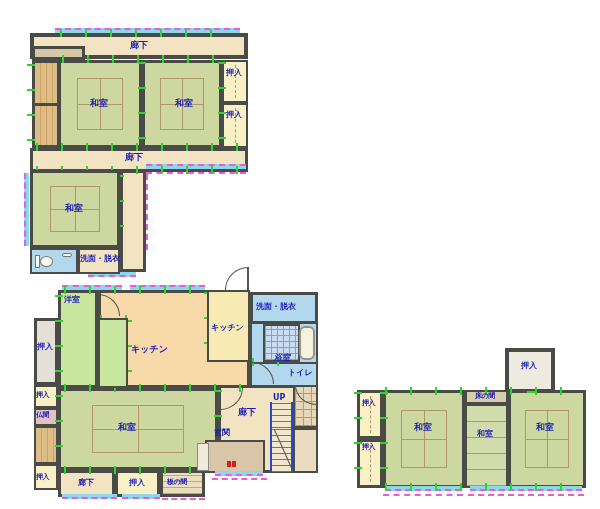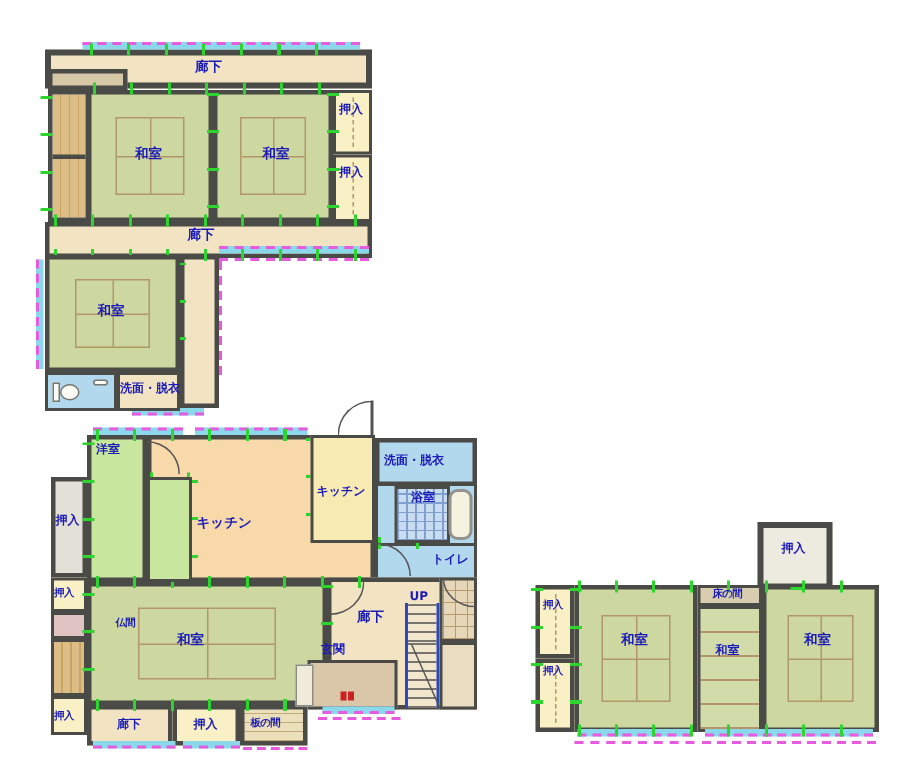--- a/index.html
+++ b/index.html
@@ -159,25 +159,25 @@
   <div class="tkv" style="left:214px;top:390px;height:78px;"></div>
   <div class="tkv" style="left:124px;top:320px;height:66px;"></div>
   <div class="tkv" style="left:204px;top:292px;height:70px;"></div>
   <div class="tkh" style="left:100px;top:315px;width:28px;"></div>
   <div class="tkh" style="left:252px;top:358px;width:45px;"></div>
 
   <span class="lb s8" style="left:64px;top:296px;">洋室</span>
   <span class="lb" style="left:131px;top:345px;">キッチン</span>
   <span class="lb s8" style="left:211px;top:324px;text-align:center;">キッチン</span>
   <span class="lb s8" style="left:256px;top:303px;">洗面・脱衣</span>
-  <span class="lb s8" style="left:274px;top:328px;">浴室</span>
+  <span class="lb s8" style="left:274px;top:354px;font-style:italic;">浴室</span>
   <span class="lb s8" style="left:288px;top:369px;">トイレ</span>
   <span class="lb s8" style="left:37px;top:343px;">押入</span>
   <span class="lb s7" style="left:36px;top:392px;">押入</span>
-  <span class="lb s7" style="left:36px;top:412px;padding-left:41px;">仏間</span>
+  <span class="lb s7" style="left:36px;top:412px;">仏間</span>
   <span class="lb s7" style="left:36px;top:474px;">押入</span>
   <span class="lb" style="left:118px;top:423px;">和室</span>
   <span class="lb s8" style="left:78px;top:479px;">廊下</span>
   <span class="lb s8" style="left:129px;top:479px;">押入</span>
   <span class="lb s7" style="left:167px;top:479px;">板の間</span>
   <span class="lb" style="left:238px;top:408px;">廊下</span>
   <span class="lb s8" style="left:273px;top:394px;">UP</span>
   <span class="lb s8" style="left:214px;top:429px;">玄関</span>
 
   <div class="room b4" style="left:505px;top:348px;width:50px;height:45px;background:#edebe0;"></div>

